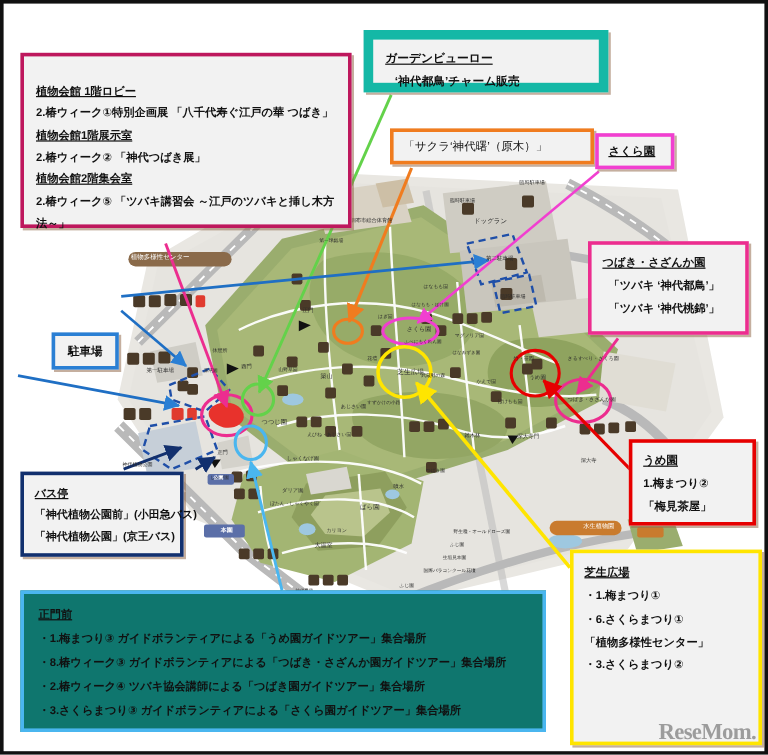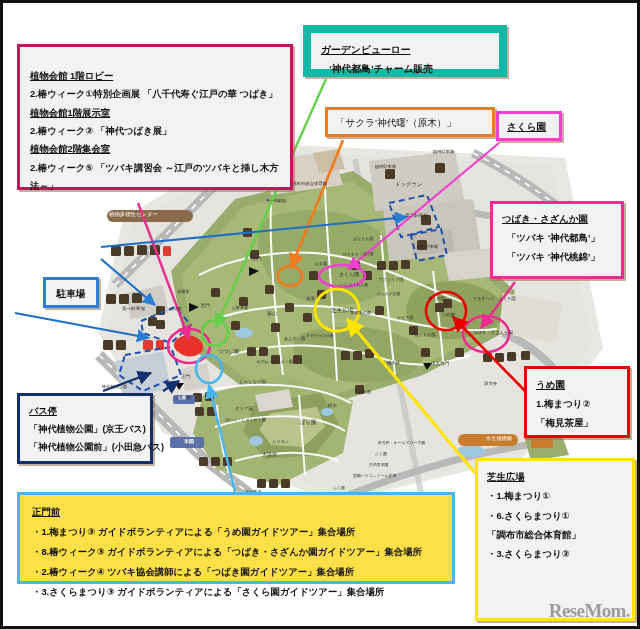--- a/index.html
+++ b/index.html
@@ -54,22 +54,22 @@
 
   .cl-shibafu{left:472px;top:455px;width:160px;height:163px;border:3px solid #ffe500;
     padding:6px 9px;font-size:9.4px;font-weight:bold;line-height:2.05;}
 
   .cl-parking{left:40px;top:234px;width:56px;height:31px;border:3px solid #2a7fd4;
     padding:6px 8px;font-size:9.6px;font-weight:bold;text-align:center;margin-top:40px;}
 
   .cl-busstop{left:14px;top:390px;width:136px;height:71px;border:3px solid #12306e;
     padding:6px 9px;font-size:9.2px;font-weight:bold;line-height:1.98;}
 
-  .cl-maingate{left:14px;top:489px;width:438px;height:92px;border:3px solid #4ab6ef;
-    padding:7px 12px;font-size:9.4px;font-weight:bold;line-height:2.12;background:#fde047;
+  .cl-maingate{left:14px;top:489px;width:438px;height:118px;border:3px solid #4ab6ef;
+    padding:7px 12px;font-size:9.4px;font-weight:bold;line-height:2.12;background:#0f766e;
     box-shadow:none;}
 
   
   #watermark{
     position:absolute;right:7px;bottom:4px;z-index:60;
     font-size:19px;font-weight:bold;letter-spacing:-.6px;
     color:#8e8e8e;opacity:.85;font-family:Liberation Serif, serif;
   }
   #watermark .dot{color:#8e8e8e;}
 </style>
@@ -395,32 +395,32 @@
   <div class="callout cl-umeen">
     <div class="line hdr">うめ園</div>
     <div class="line">1.梅まつり②</div>
     <div class="line">「梅見茶屋」</div>
   </div>
 
   <div class="callout cl-shibafu">
     <div class="line hdr">芝生広場</div>
     <div class="line">・1.梅まつり①</div>
     <div class="line">・6.さくらまつり①</div>
-    <div class="line">「調布市総合体育館」</div>
+    <div class="line">「植物多様性センター」</div>
     <div class="line">・3.さくらまつり②</div>
   </div>
 
   <div class="callout cl-parking">
     <div class="line">駐車場</div>
   </div>
 
   <div class="callout cl-busstop">
     <div class="line hdr">バス停</div>
+    <div class="line">「神代植物公園前」(小田急バス)</div>
     <div class="line">「神代植物公園」(京王バス)</div>
-    <div class="line">「神代植物公園前」(小田急バス)</div>
   </div>
 
   <div class="callout cl-maingate">
     <div class="line hdr">正門前</div>
     <div class="line">・1.梅まつり③ ガイドボランティアによる「うめ園ガイドツアー」集合場所</div>
     <div class="line">・8.椿ウィーク③ ガイドボランティアによる「つばき・さざんか園ガイドツアー」集合場所</div>
     <div class="line">・2.椿ウィーク④ ツバキ協会講師による「つばき園ガイドツアー」集合場所</div>
     <div class="line">・3.さくらまつり③ ガイドボランティアによる「さくら園ガイドツアー」集合場所</div>
   </div>
 

